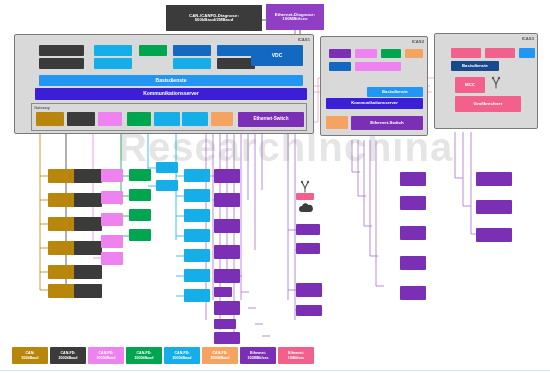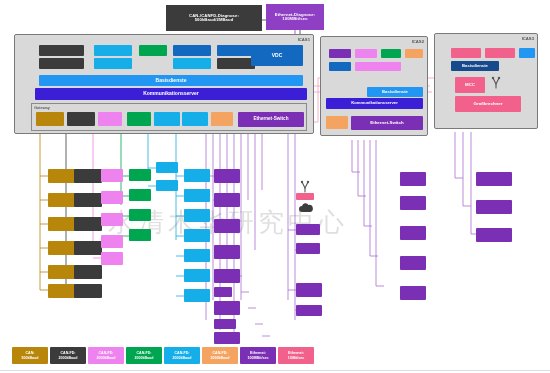--- a/index.html
+++ b/index.html
@@ -83,21 +83,21 @@
       <path d="M121 176 H129 M121 196 H129 M121 216 H129 M121 236 H129" stroke="#00a550"></path>
       <path d="M148 168 H156 M148 186 H156" stroke="#16aee8"></path>
       <path d="M176 176 H184 M176 196 H184 M176 216 H184 M176 236 H184 M176 256 H184 M176 276 H184 M176 296 H184" stroke="#16aee8"></path>
       <path d="M206 176 H214 M213 200 H221 M220 226 H228 M227 252 H235 M234 276 H242 M241 292 H249 M248 308 H256 M255 324 H263 M262 336 H270" stroke="#a96fd0"></path>
       <path d="M288 230 H296 M295 250 H303 M288 290 H296 M295 310 H303" stroke="#a96fd0"></path>
       <path d="M352 172 H360 M358 196 H366 M364 226 H372 M370 256 H378 M376 286 H384" stroke="#a96fd0"></path>
       <path d="M455 178 H463 M463 206 H471 M471 234 H479" stroke="#a96fd0"></path>
     </g>
   </svg>
 
-  <div class="wm wm2">水清木华研究中心</div>
+  <div class="wm wm1">Researchlnchina</div>
 
   <div class="abs lbl diagbox" style="left:166px;top:5px;width:96px;height:26px;background:#3b3b3b;">CAN-/CANFD-Diagnose:
 500kBaud/2MBaud</div>
   <div class="abs lbl diagbox" style="left:266px;top:4px;width:58px;height:26px;background:#8e3fc4;">Ethernet-Diagnose:
 100MBit/sec</div>
 
   <div class="abs icas" style="left:14px;top:34px;width:300px;height:100px;">
     <span class="icas-tag">ICAS1</span>
 
     <div class="abs chip" style="left:24px;top:10px;width:45px;height:11px;background:#3b3b3b;"></div>

